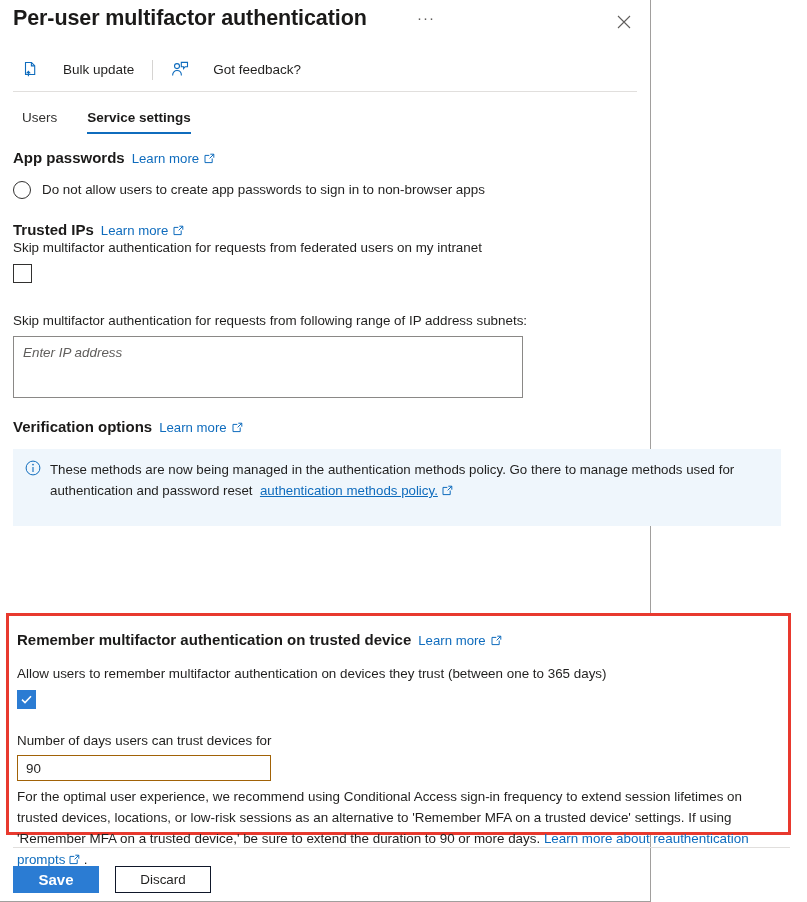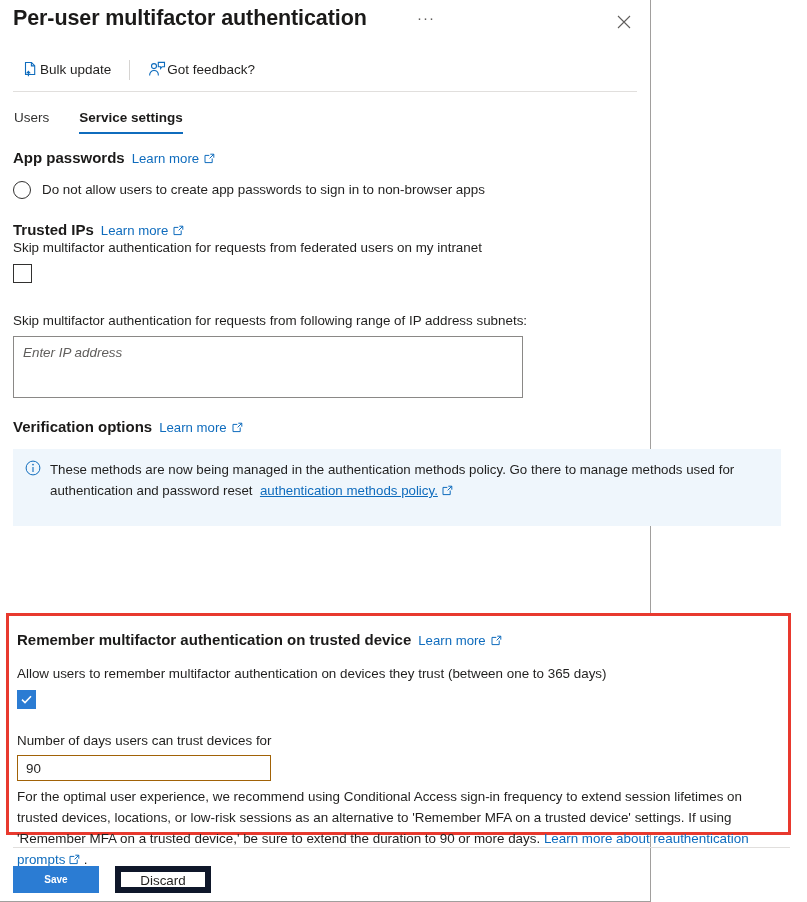--- a/index.html
+++ b/index.html
@@ -64,42 +64,42 @@
     position: relative;
     height: 44px;
     margin: 0 13px 0 13px;
     border-bottom: 1px solid #e1dfdd;
     display: flex;
     align-items: center;
   }
   .cmd-btn {
     display: flex;
     align-items: center;
-    gap: 1px;
+    gap: 24px;
     height: 30px;
     padding: 0 9px;
     font-size: 13.5px;
     color: #201f1e;
     cursor: pointer;
     white-space: nowrap;
   }
   .cmd-icon { display: flex; align-items: center; color: #0f6cbd; }
   .cmd-sep {
     width: 1px;
     height: 20px;
     background: #d6d4d2;
     margin: 0 9px;
   }
 
   
   #tabs {
     display: flex;
     align-items: flex-end;
     gap: 0;
-    padding: 10px 0 0 13px;
+    padding: 10px 0 0 21px;
     height: 42px;
   }
   .tab {
     position: relative;
     font-size: 13.5px;
     color: #323130;
     padding: 0 12px 9px 12px;
     cursor: pointer;
     white-space: nowrap;
   }
@@ -279,30 +279,30 @@
     gap: 16px;
     align-items: center;
   }
   #save-button {
     width: 86px;
     height: 27px;
     background: #2b7cd3;
     color: #ffffff;
     border: none;
     font-family: "Liberation Sans", sans-serif;
-    font-size: 10px;
+    font-size: 15px;
     font-weight: 700;
     cursor: pointer;
   }
   #discard-button {
     width: 96px;
     height: 27px;
     background: #ffffff;
     color: #201f1e;
-    border: 6px solid #0f172a;
+    border: 1px solid #0f172a;
     font-family: "Liberation Sans", sans-serif;
     font-size: 13.4px;
     cursor: pointer;
   }
 </style>
 </head>
 <body>
 
 <div id="blade">
 

